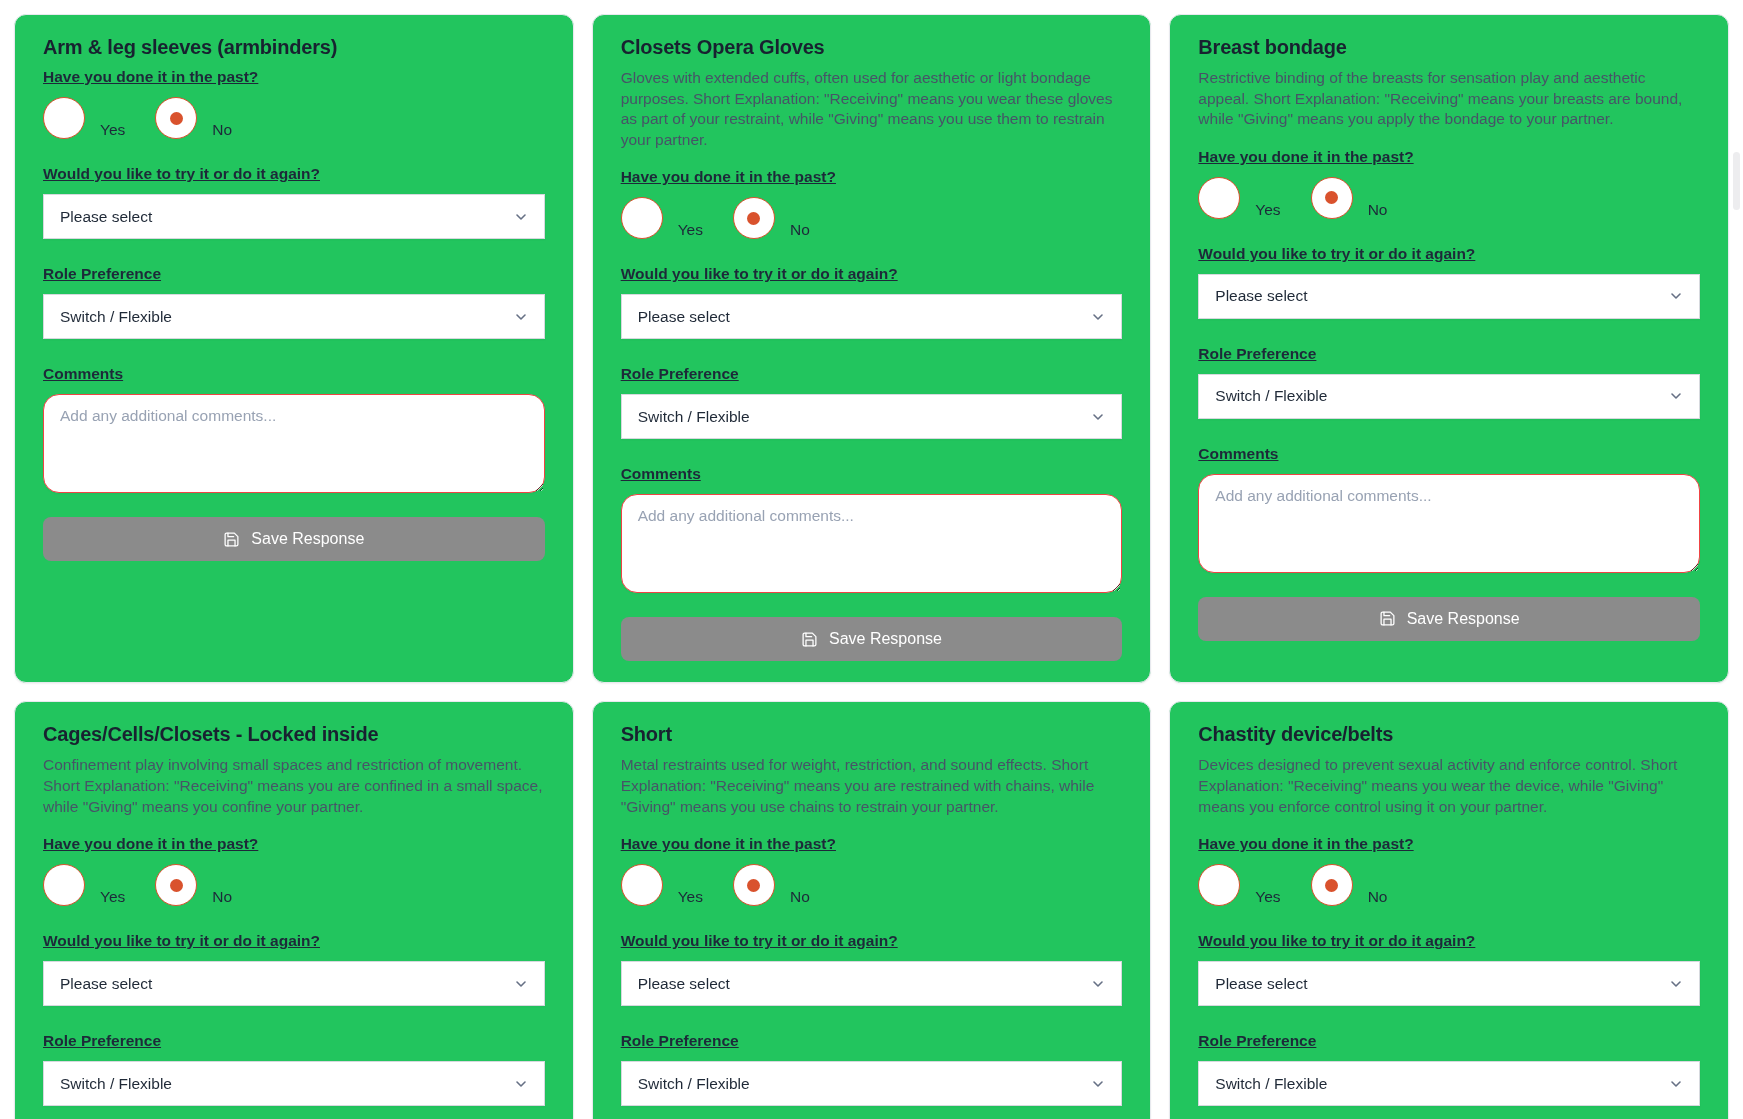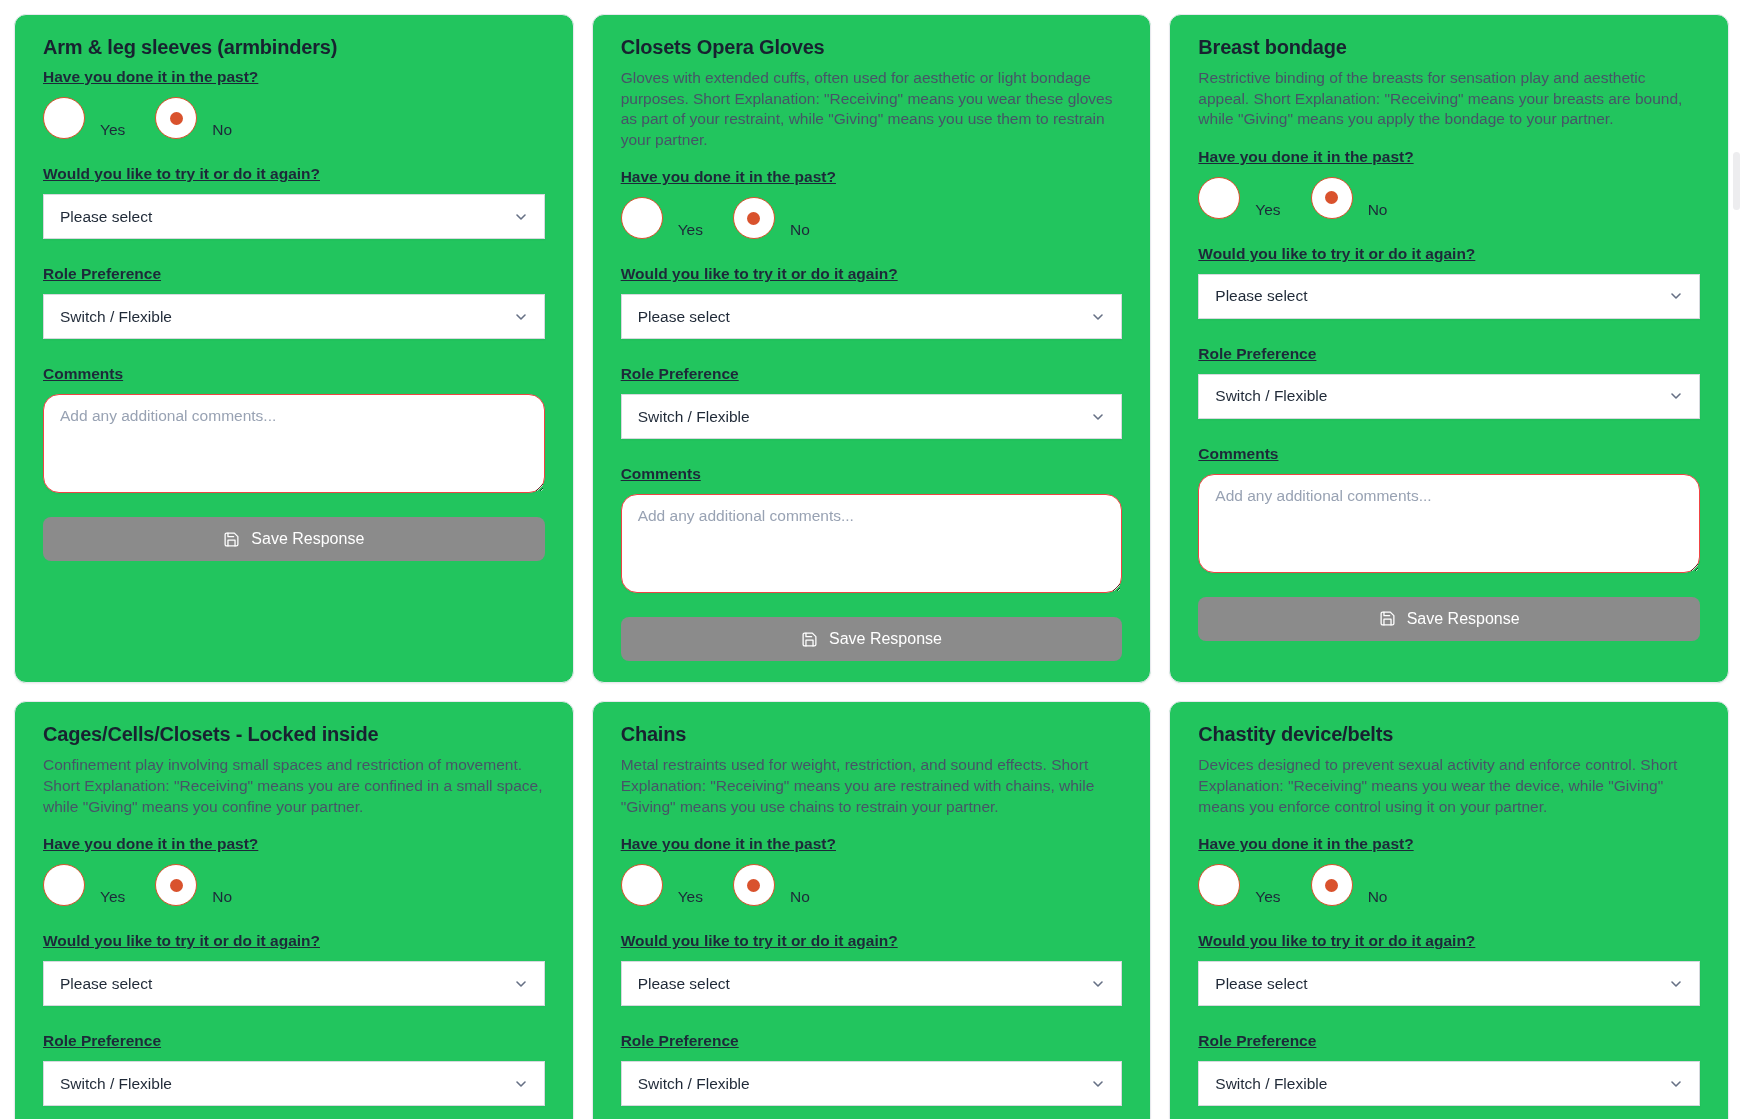--- a/index.html
+++ b/index.html
@@ -314,21 +314,21 @@
       <span class="chev">
         <svg width="16" height="16" viewBox="0 0 16 16" fill="none" stroke="currentColor" stroke-width="1.6" stroke-linecap="round" stroke-linejoin="round">
             <polyline points="4,6 8,10 12,6"></polyline>
           </svg>
       </span>
     </div>
 
   </div>
 
   <div class="card">
-    <div class="card-title">Chains</div>
+    <div class="card-title">Short</div>
     <div class="card-desc">Metal restraints used for weight, restriction, and sound effects. Short Explanation: "Receiving" means you are restrained with chains, while "Giving" means you use chains to restrain your partner.</div>
 
     <div class="q-label">Have you done it in the past?</div>
     <div class="radio-row">
       <span class="radio">
           <span class="dot"></span>
         </span>
       <span class="radio-label">Yes</span>
       <span class="radio checked">
           <span class="dot"></span>

